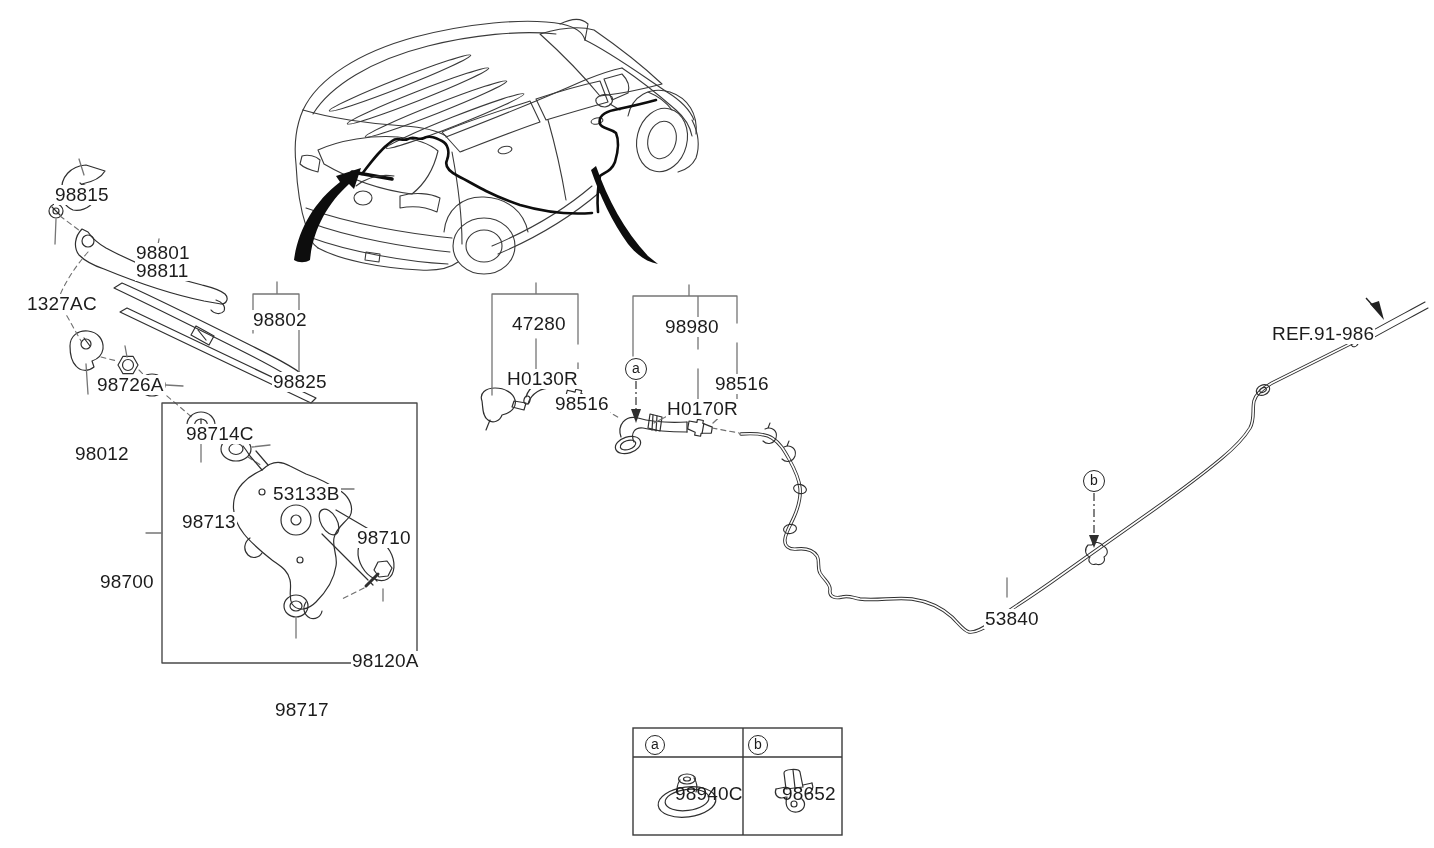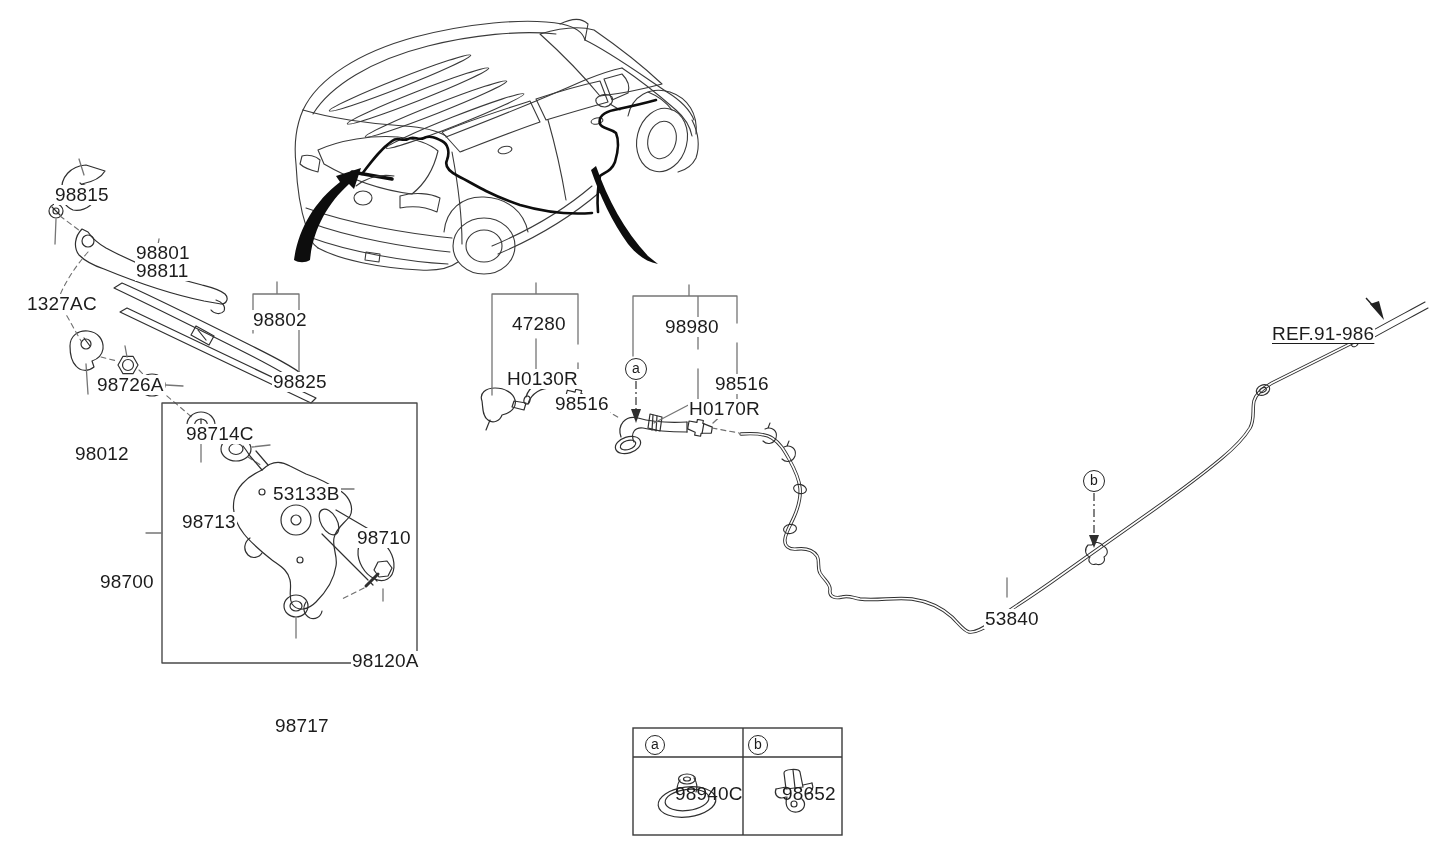--- a/index.html
+++ b/index.html
@@ -1,21 +1,21 @@
 <!DOCTYPE html>
 <html><head>
 <meta charset="utf-8">
 <style>
   html,body{margin:0;padding:0;background:#fff;}
   .stage{position:relative;width:1434px;height:848px;background:#ffffff;
          font-family:"Liberation Sans",sans-serif;overflow:hidden;}
   .stage svg{position:absolute;left:0;top:0;}
   .lbl{position:absolute;font-size:19px;line-height:20px;color:#1c1c1c;
        white-space:nowrap;background:#fff;padding:0 1px;letter-spacing:.2px;margin-top:48px;}
-  .lbl.ref{text-decoration:underline;text-underline-offset:3px;}
+  .lbl.ref{text-underline-offset:3px;}
   .co{position:absolute;box-sizing:border-box;width:22px;height:22px;
       border:1.5px solid #262626;border-radius:50%;font-size:14px;
       line-height:19px;text-align:center;color:#1c1c1c;background:#fff;}
   .co.small{width:20px;height:20px;line-height:17px;}
 </style>
 </head>
 <body>
 
 <div class="stage">
 
@@ -271,26 +271,26 @@
 <div class="lbl" style="left:252px;top:262px">98802</div>
 <div class="lbl" style="left:272px;top:324px">98825</div>
 <div class="lbl" style="left:96px;top:327px">98726A</div>
 <div class="lbl" style="left:185px;top:376px">98714C</div>
 <div class="lbl" style="left:74px;top:396px">98012</div>
 <div class="lbl" style="left:99px;top:524px">98700</div>
 <div class="lbl" style="left:272px;top:436px">53133B</div>
 <div class="lbl" style="left:181px;top:464px">98713</div>
 <div class="lbl" style="left:356px;top:480px">98710</div>
 <div class="lbl" style="left:351px;top:603px">98120A</div>
-<div class="lbl" style="left:274px;top:668px">98717</div>
+<div class="lbl" style="left:274px;top:652px">98717</div>
 <div class="lbl" style="left:511px;top:266px">47280</div>
 <div class="lbl" style="left:506px;top:321px">H0130R</div>
 <div class="lbl" style="left:554px;top:346px">98516</div>
 <div class="lbl" style="left:664px;top:269px">98980</div>
-<div class="lbl" style="left:688px;top:351px">H0170R</div>
+<div class="lbl" style="left:666px;top:351px">H0170R</div>
 <div class="lbl" style="left:714px;top:326px">98516</div>
 <div class="lbl" style="left:984px;top:561px">53840</div>
 <div class="lbl ref" style="left:1271px;top:276px">REF.91-986</div>
 
 <div class="co" style="left:625px;top:358px">a</div>
 <div class="co" style="left:1083px;top:470px">b</div>
 
 <div class="co small" style="left:645px;top:735px">a</div>
 <div class="lbl" style="left:674px;top:736px;background:transparent">98940C</div>
 <div class="co small" style="left:748px;top:735px">b</div>

